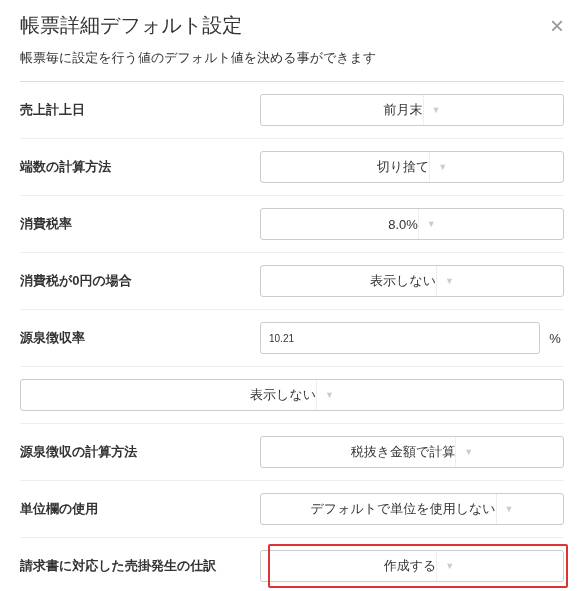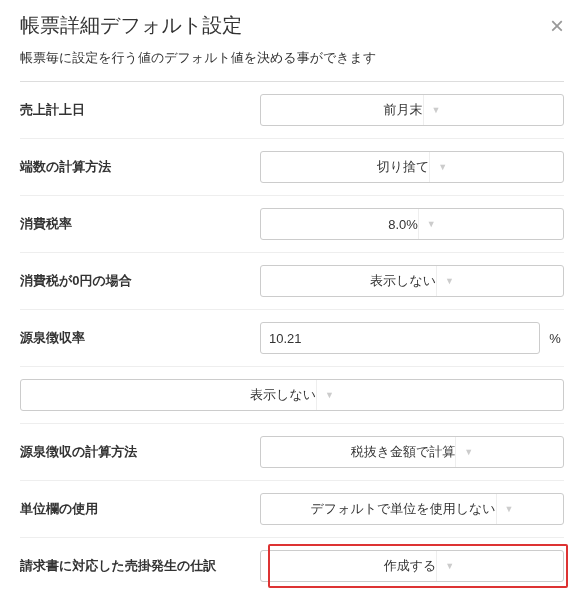--- a/index.html
+++ b/index.html
@@ -75,21 +75,21 @@
       height: 100%;
       display: flex;
       align-items: center;
     }
     .input {
       flex: 1;
       height: 32px;
       border: 1px solid #ccc;
       border-radius: 3px;
       padding: 0 8px;
-      font-size: 13px;
+      font-size: 10px;
       color: #333;
       background: #fff;
     }
     .highlight .select {
       outline: 2px solid #d33;
     }
     .highlight { position: relative; }
     .highlight::before {
       content: "";
       position: absolute;

